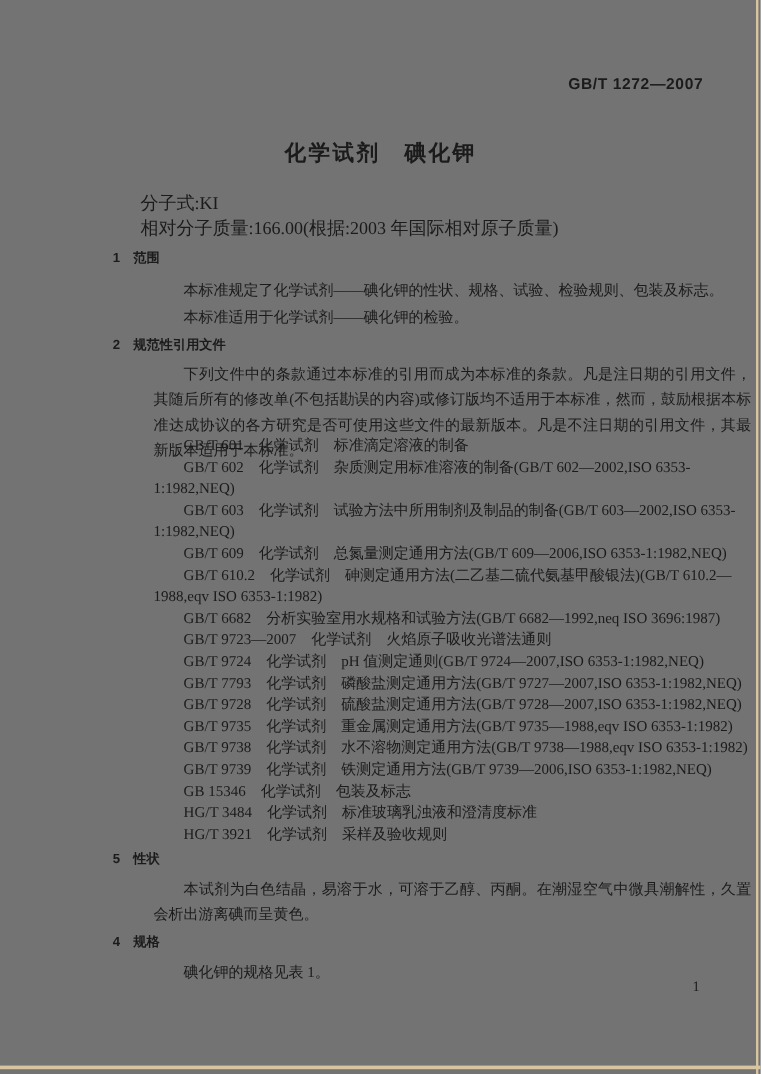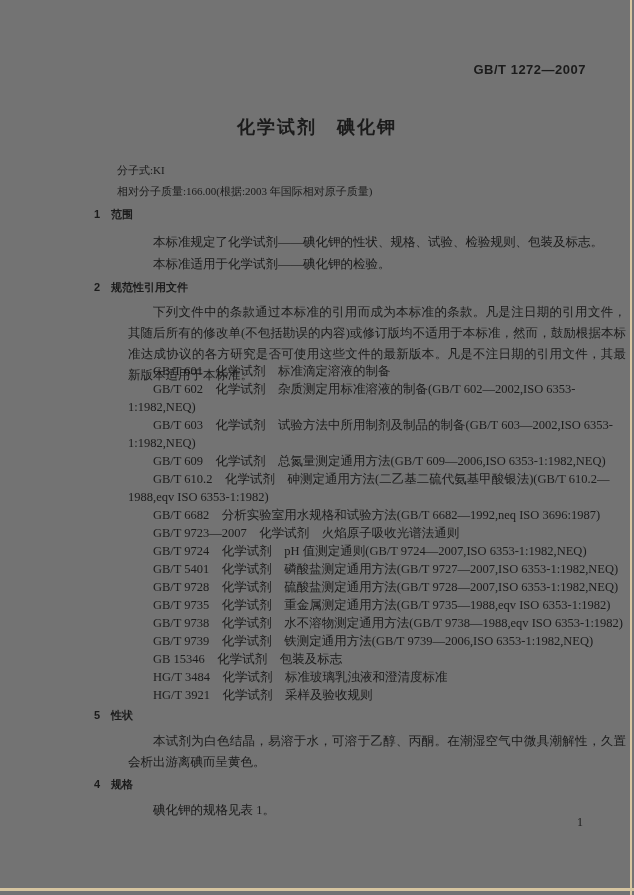--- a/index.html
+++ b/index.html
@@ -10,21 +10,21 @@
   .abs{position:absolute;}
   .docnum{
     top:62px;right:48px;font-size:13px;font-weight:700;letter-spacing:.5px;
     font-family:"Liberation Sans","DejaVu Sans",sans-serif;
   }
   .title{
     top:115px;left:0;width:100%;margin:0;text-align:center;
     font-size:18px;font-weight:700;letter-spacing:2px;
     font-family:"Liberation Sans","DejaVu Sans",sans-serif;
   }
-  .intro{top:160px;left:117px;font-size:11px;line-height:21px;}
+  .intro{top:160px;left:117px;font-size:15px;line-height:21px;}
   .sech{
     left:94px;font-size:11px;font-weight:700;
     font-family:"Liberation Sans","DejaVu Sans",sans-serif;
   }
   #s1h{top:207px;} #s2h{top:280px;} #s3h{top:708px;} #s4h{top:777px;}
   .block{left:84px;width:498px;font-size:12.5px;line-height:22px;text-align:justify;margin-left:44px;}
   .block p{margin:0;text-indent:25px;}
   #s1b{top:231px;}
   #s2i{top:302px;line-height:21px;}
   #refs{top:362px;line-height:18px;text-align:left;}
@@ -62,21 +62,21 @@
 
   <div id="refs" class="abs block">
     <div class="ref">GB/T 601　化学试剂　标准滴定溶液的制备</div>
     <div class="ref">GB/T 602　化学试剂　杂质测定用标准溶液的制备(GB/T 602—2002,ISO 6353-1:1982,NEQ)</div>
     <div class="ref">GB/T 603　化学试剂　试验方法中所用制剂及制品的制备(GB/T 603—2002,ISO 6353-1:1982,NEQ)</div>
     <div class="ref">GB/T 609　化学试剂　总氮量测定通用方法(GB/T 609—2006,ISO 6353-1:1982,NEQ)</div>
     <div class="ref">GB/T 610.2　化学试剂　砷测定通用方法(二乙基二硫代氨基甲酸银法)(GB/T 610.2—1988,eqv ISO 6353-1:1982)</div>
     <div class="ref">GB/T 6682　分析实验室用水规格和试验方法(GB/T 6682—1992,neq ISO 3696:1987)</div>
     <div class="ref">GB/T 9723—2007　化学试剂　火焰原子吸收光谱法通则</div>
     <div class="ref">GB/T 9724　化学试剂　pH 值测定通则(GB/T 9724—2007,ISO 6353-1:1982,NEQ)</div>
-    <div class="ref">GB/T 5401　化学试剂　磷酸盐测定通用方法(GB/T 9727—2007,ISO 6353-1:1982,NEQ)</div>
+    <div class="ref">GB/T 7793　化学试剂　磷酸盐测定通用方法(GB/T 9727—2007,ISO 6353-1:1982,NEQ)</div>
     <div class="ref">GB/T 9728　化学试剂　硫酸盐测定通用方法(GB/T 9728—2007,ISO 6353-1:1982,NEQ)</div>
     <div class="ref">GB/T 9735　化学试剂　重金属测定通用方法(GB/T 9735—1988,eqv ISO 6353-1:1982)</div>
     <div class="ref">GB/T 9738　化学试剂　水不溶物测定通用方法(GB/T 9738—1988,eqv ISO 6353-1:1982)</div>
     <div class="ref">GB/T 9739　化学试剂　铁测定通用方法(GB/T 9739—2006,ISO 6353-1:1982,NEQ)</div>
     <div class="ref">GB 15346　化学试剂　包装及标志</div>
     <div class="ref">HG/T 3484　化学试剂　标准玻璃乳浊液和澄清度标准</div>
     <div class="ref">HG/T 3921　化学试剂　采样及验收规则</div>
   </div>
 
   <div id="s3h" class="abs sech">5　性状</div>

